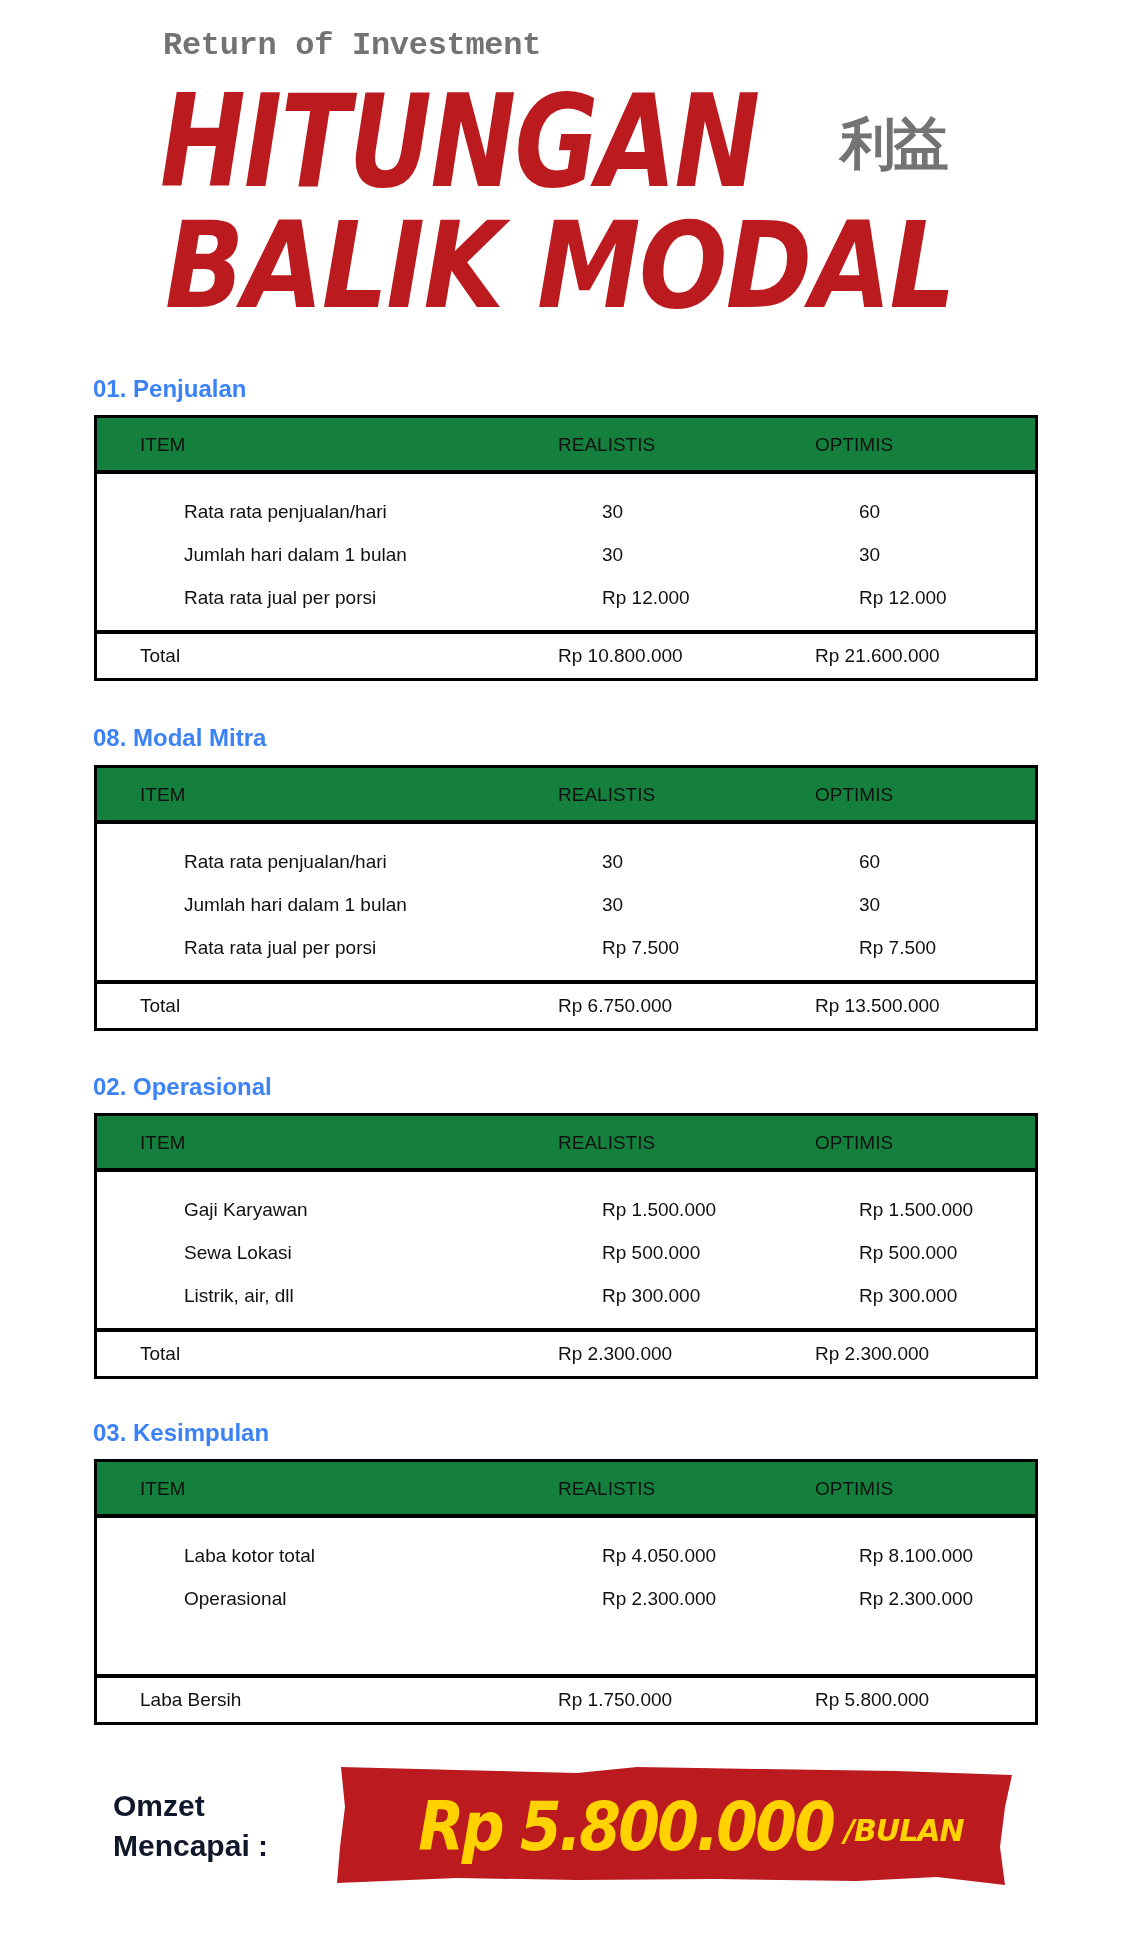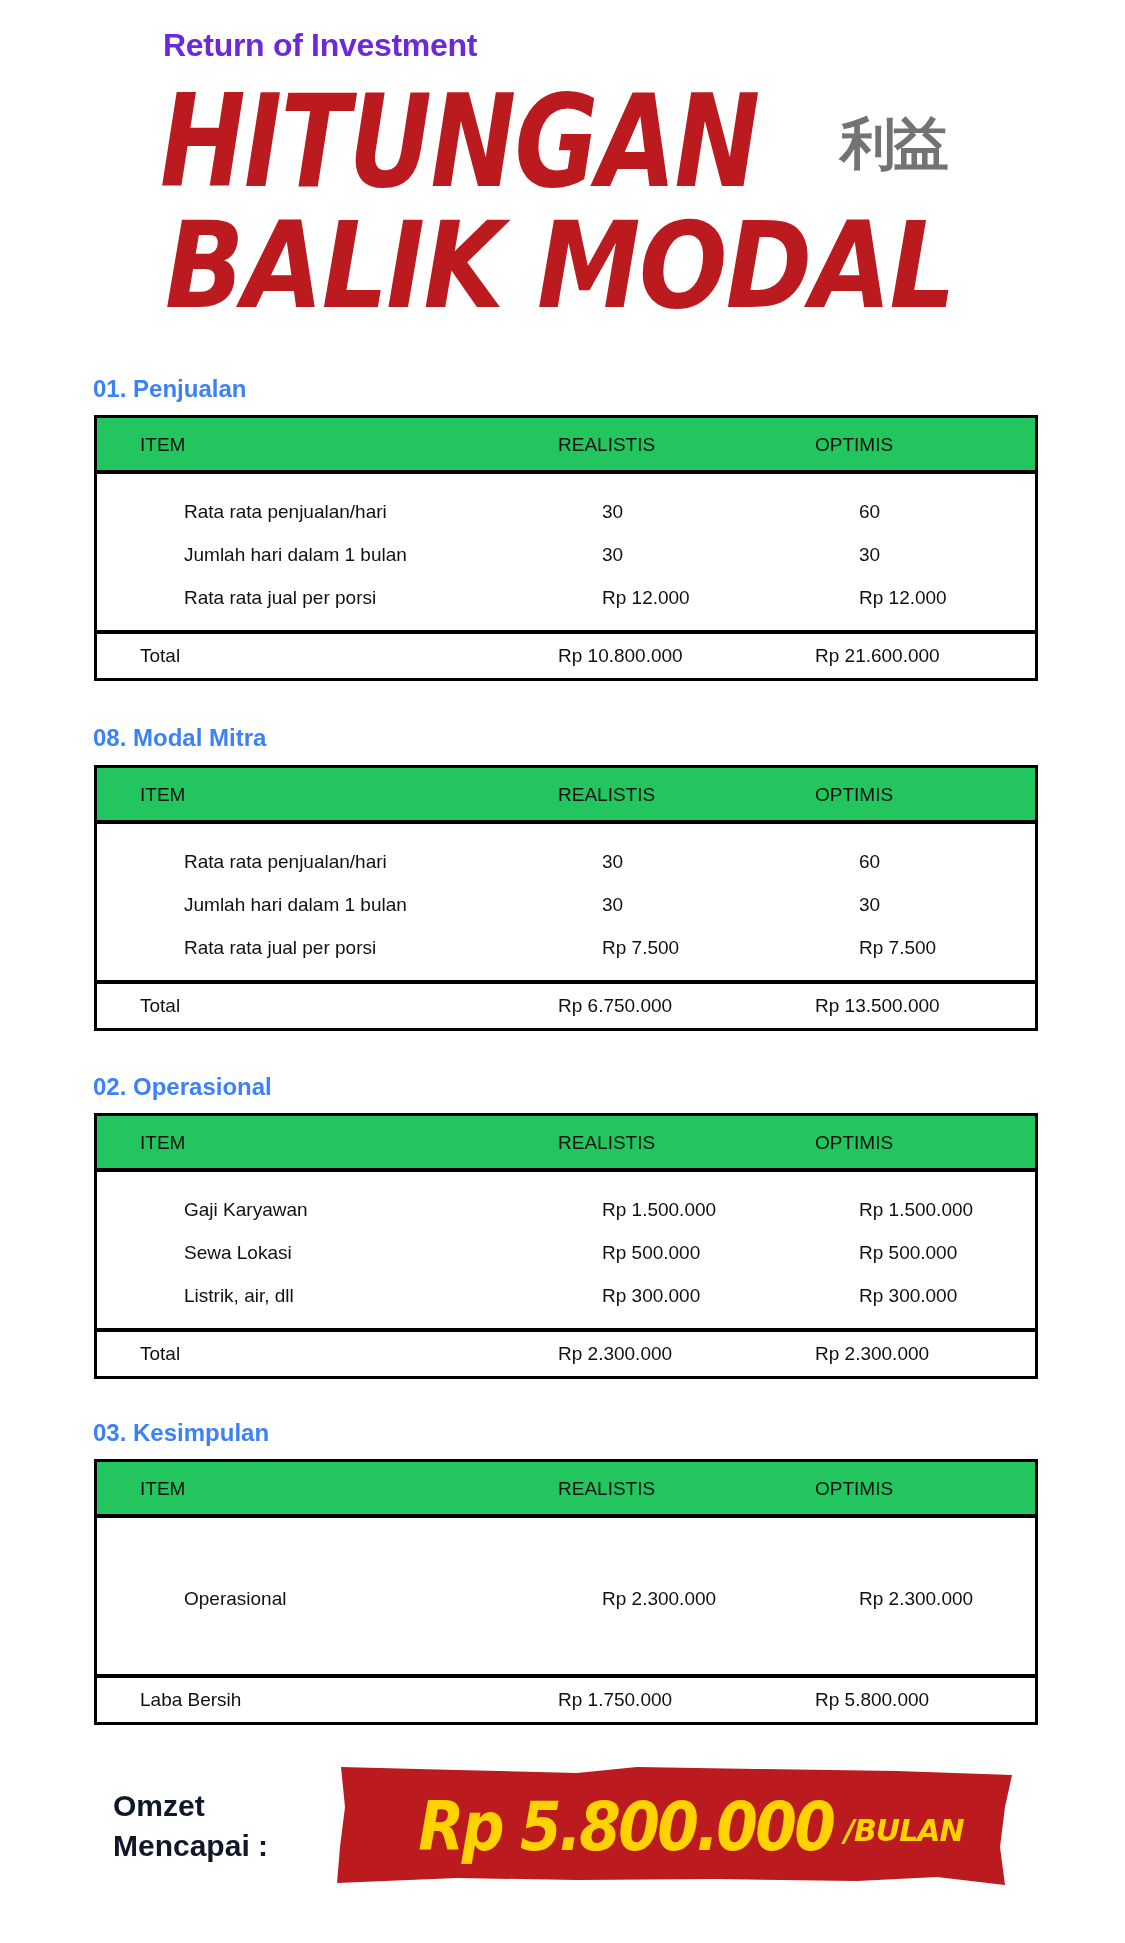--- a/index.html
+++ b/index.html
@@ -1,32 +1,32 @@
 <!DOCTYPE html>
 <html><head>
 <meta charset="utf-8">
 <style>
   html, body { margin:0; padding:0; background:#ffffff; }
   body { width:1125px; height:1943px; position:relative; overflow:hidden;
          font-family:"Liberation Sans", "DejaVu Sans", sans-serif; color:#111; }
   .subtitle { position:absolute; left:163px; top:27px; font-size:32px; font-weight:bold;
-              letter-spacing:-0.3px; color:#6d28d9; white-space:nowrap; }
+              letter-spacing:-0.3px; color:#737373; white-space:nowrap;font-family:Liberation Mono, monospace; }
   .big-title { position:absolute; font-family:"DejaVu Sans", sans-serif; font-weight:bold;
                color:#BB1A1F; font-style:italic; white-space:nowrap; letter-spacing:-2px;
                transform-origin:left top; line-height:1; }
   .big-title.l1 { left:160px; top:78px; font-size:128px; transform:scaleX(0.80) scaleY(1.0); }
   .big-title.l2 { left:165px; top:206px; font-size:124px; transform:scaleX(0.84) scaleY(0.96); }
   .kanji { position:absolute; left:840px; top:116px; font-size:56px; font-weight:bold;
            color:#737373; font-family:"DejaVu Sans", sans-serif; letter-spacing:-3px; line-height:1; }
 
   .section-title { position:absolute; left:93px; font-size:24px; font-weight:bold; color:#3b82f6;
                    white-space:nowrap; line-height:1; }
   .roi-table { position:absolute; left:94px; width:944px; height:266px; box-sizing:border-box;
                border:3px solid #000; background:#fff; }
-  .roi-head { position:absolute; left:0; top:0; right:0; height:52px; background:#22c55e;
+  .roi-head { position:absolute; left:0; top:0; right:0; height:52px; background:#15803d;
               border-bottom:4px solid #000; }
   .cell { position:absolute; font-size:19px; white-space:nowrap; line-height:1; color:#111; }
   .c-item { left:43px; }
   .c-real { left:461px; }
   .c-opt  { left:718px; }
   .roi-head .cell { top:17px; }
   .roi-body { position:absolute; left:0; right:0; top:56px; height:158px;margin-left:44px; }
   .roi-body .row { position:absolute; left:0; right:0; height:22px; }
   .roi-total { position:absolute; left:0; right:0; bottom:0; height:44px; border-top:4px solid #000; }
   .roi-total .cell { top:12px; }
@@ -145,20 +145,25 @@
 </div>
 
 <div class="section-title" style="top:1421px">03. Kesimpulan</div>
 <div class="roi-table" style="top:1459px">
   <div class="roi-head">
     <span class="cell c-item">ITEM</span>
     <span class="cell c-real">REALISTIS</span>
     <span class="cell c-opt">OPTIMIS</span>
   </div>
   <div class="roi-body">
+    <div class="row" style="top:28px">
+      <span class="cell c-item">Laba kotor total</span>
+      <span class="cell c-real">Rp 4.050.000</span>
+      <span class="cell c-opt">Rp 8.100.000</span>
+    </div>
     <div class="row" style="top:71px">
       <span class="cell c-item">Operasional</span>
       <span class="cell c-real">Rp 2.300.000</span>
       <span class="cell c-opt">Rp 2.300.000</span>
     </div>
   </div>
   <div class="roi-total">
     <span class="cell c-item">Laba Bersih</span>
     <span class="cell c-real">Rp 1.750.000</span>
     <span class="cell c-opt">Rp 5.800.000</span>

